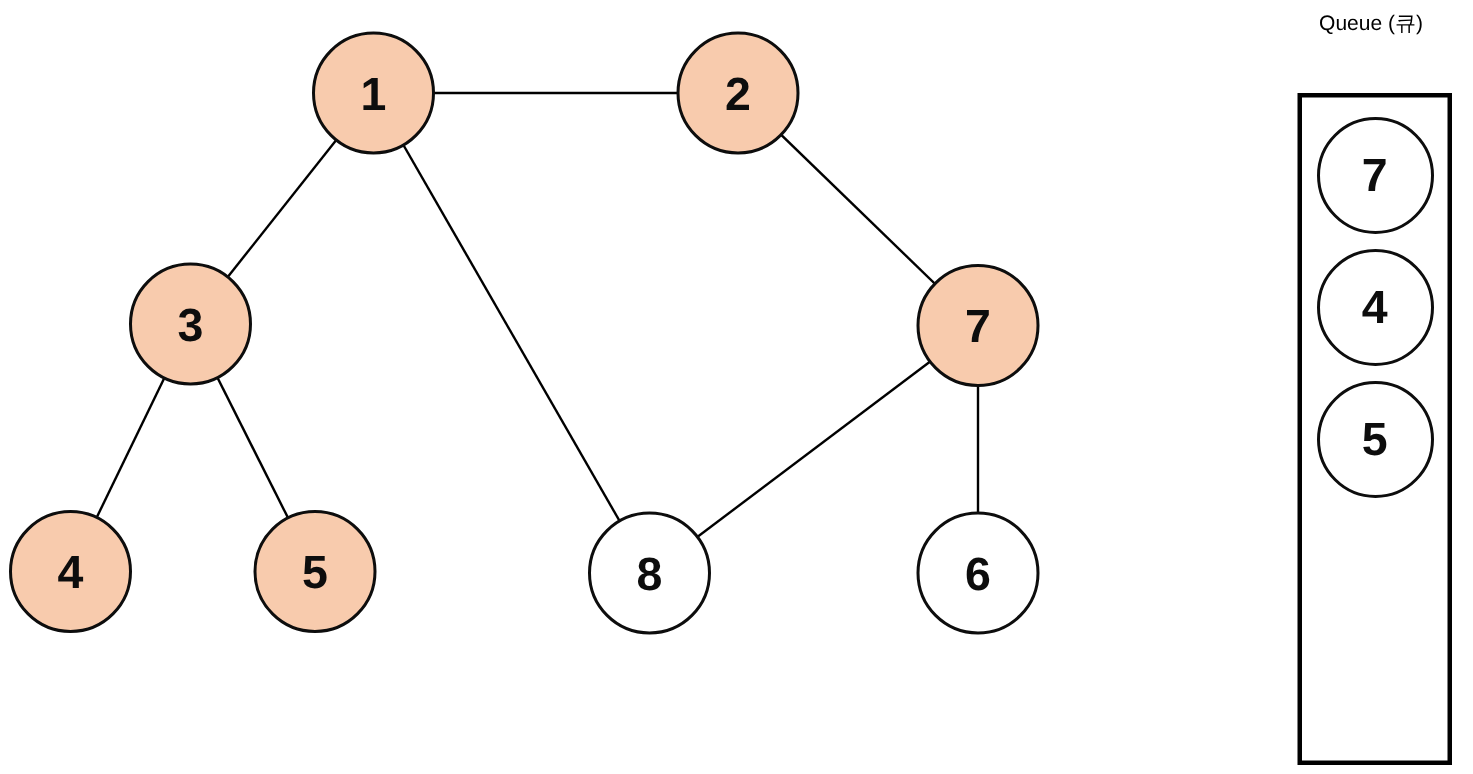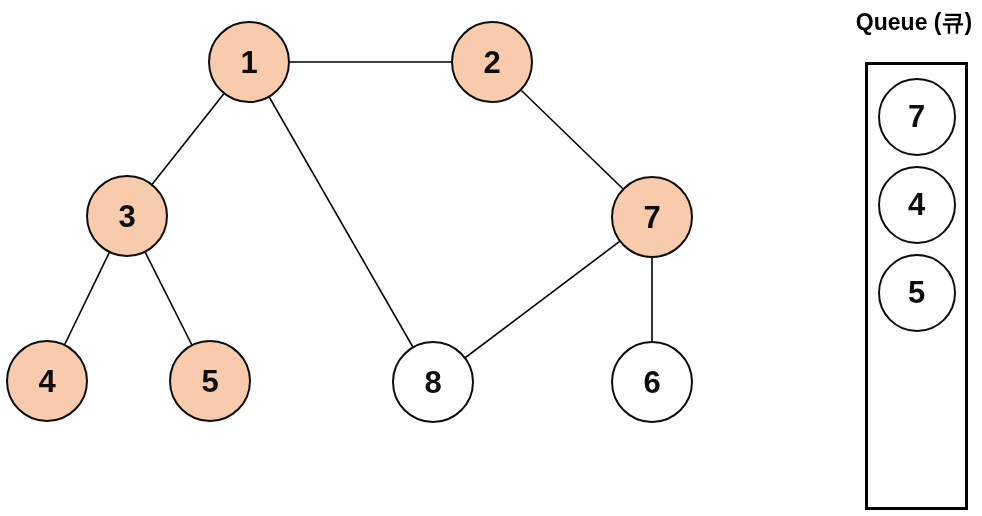--- a/index.html
+++ b/index.html
@@ -36,22 +36,22 @@
     font-weight: bold;
     font-size: 31px;
     fill: #0d0d0d;
   }
   .queue-title {
     position: absolute;
     left: 852px;
     top: 7px;
     width: 124px;
     text-align: center;
-    font-weight: bold;
-    font-size: 23px;
+    font-weight: normal;
+    font-size: 14px;
     color: #000000;
     white-space: nowrap;
   }
   .queue-box {
     position: absolute;
     left: 865px;
     top: 62px;
     width: 103px;
     height: 448px;
     border: 3px solid #000000;

